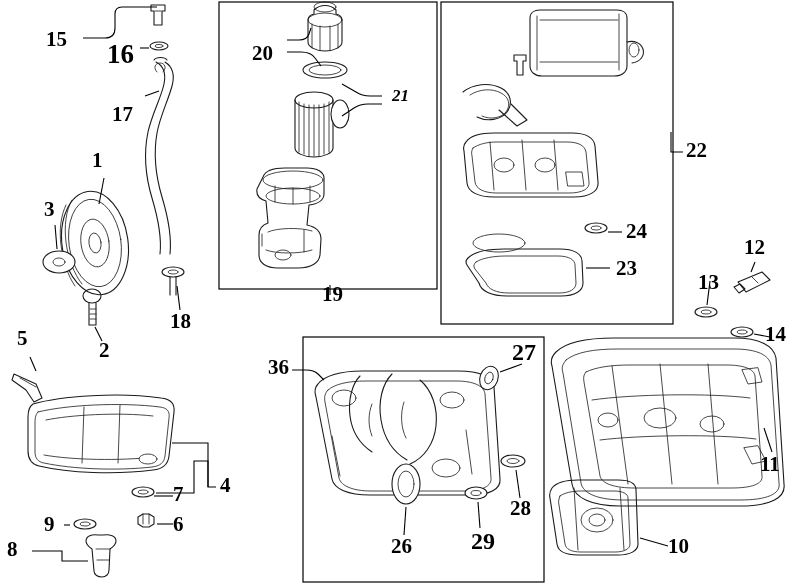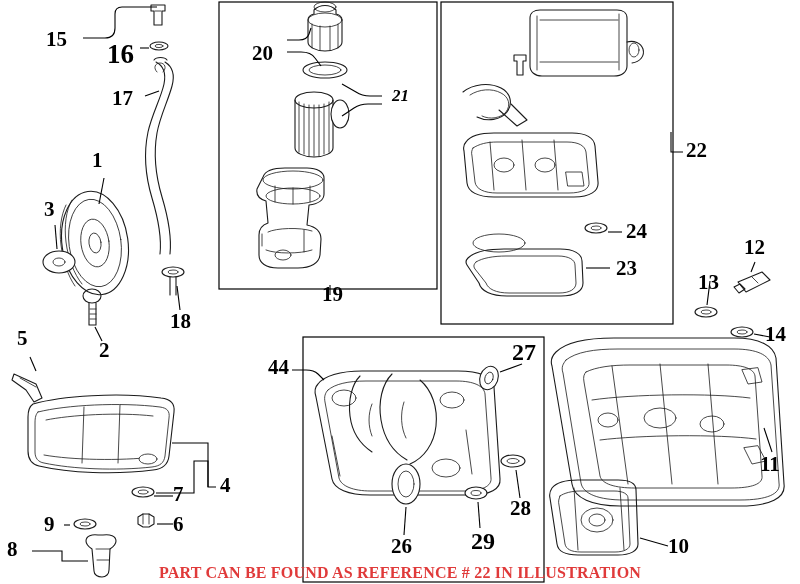--- a/index.html
+++ b/index.html
@@ -238,29 +238,28 @@
   <div class="callout" style="left:173px; top:484px; font-size:21px;">7</div>
   <div class="callout" style="left:7px;   top:539px; font-size:21px;">8</div>
   <div class="callout" style="left:44px;  top:514px; font-size:21px;">9</div>
   <div class="callout" style="left:668px; top:536px; font-size:21px;">10</div>
   <div class="callout" style="left:760px; top:454px; font-size:21px;">11</div>
   <div class="callout" style="left:744px; top:237px; font-size:21px;">12</div>
   <div class="callout" style="left:698px; top:256px; font-size:21px;margin-top:16px;">13</div>
   <div class="callout" style="left:765px; top:324px; font-size:21px;">14</div>
   <div class="callout" style="left:46px;  top:29px;  font-size:21px;">15</div>
   <div class="callout" style="left:107px; top:41px;  font-size:27px;text-align:center;">16</div>
-  <div class="callout" style="left:112px; top:88px;  font-size:21px;">17</div>
+  <div class="callout" style="left:112px; top:104px;  font-size:21px;">17</div>
   <div class="callout" style="left:170px; top:311px; font-size:21px;">18</div>
   <div class="callout" style="left:322px; top:284px; font-size:21px;">19</div>
   <div class="callout" style="left:252px; top:43px;  font-size:21px;">20</div>
   <div class="callout" style="left:392px; top:87px;  font-size:17px;font-style:italic;">21</div>
   <div class="callout" style="left:686px; top:140px; font-size:21px;text-align:center;">22</div>
   <div class="callout" style="left:616px; top:258px; font-size:21px;">23</div>
   <div class="callout" style="left:626px; top:221px; font-size:21px;">24</div>
-  <div class="callout" style="left:268px; top:357px; font-size:21px;">44</div>
+  <div class="callout" style="left:268px; top:357px; font-size:21px;">36</div>
   <div class="callout" style="left:391px; top:536px; font-size:21px;">26</div>
   <div class="callout" style="left:512px; top:340px; font-size:24px;">27</div>
   <div class="callout" style="left:510px; top:498px; font-size:21px;">28</div>
   <div class="callout" style="left:471px; top:529px; font-size:24px;">29</div>
 
-  <div id="watermark">PART CAN BE FOUND AS REFERENCE # 22 IN ILLUSTRATION</div>
 
 </div>
 
 </body></html>

